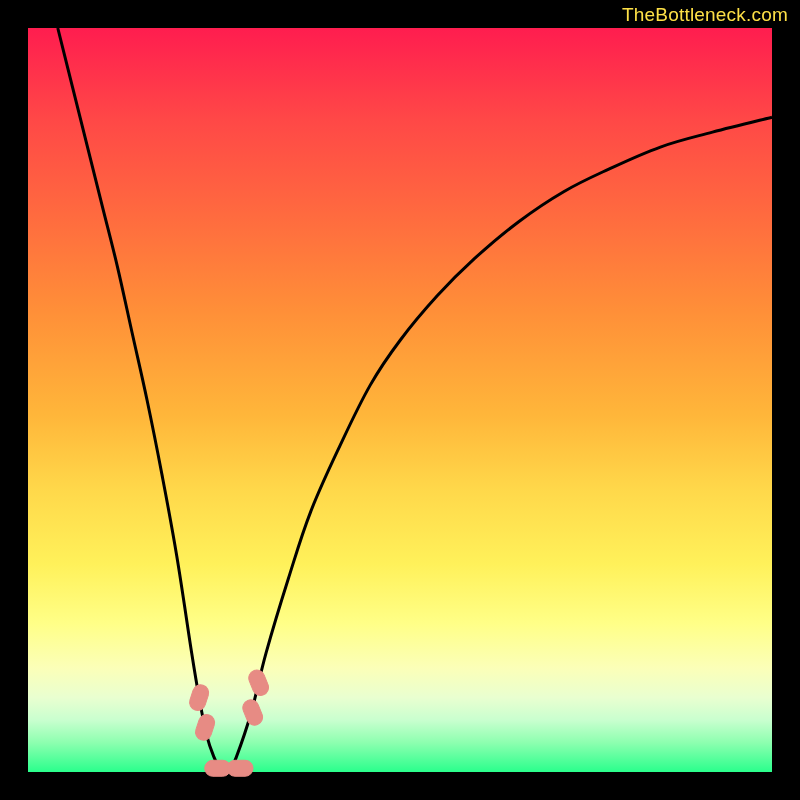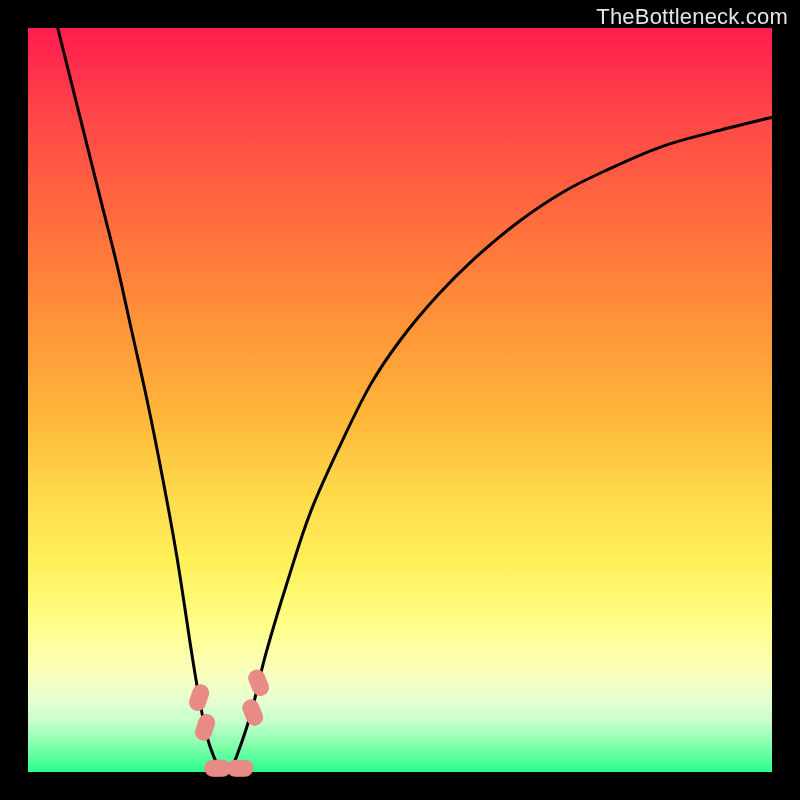--- a/index.html
+++ b/index.html
@@ -37,22 +37,22 @@
       #fbffb8 86%,
       #e9ffd0 90%,
       #c9ffcf 93%,
       #8effb0 96%,
       #2aff8c 100%);
   }
   .watermark {
     position: absolute;
     top: 4px;
     right: 12px;
-    color: #e5e5e5;
-    font-size: 22px;
+    color: #fde047;
+    font-size: 19px;
     letter-spacing: 0.2px;
     user-select: none;
   }
   svg.curves {
     position: absolute;
     left: 0;
     top: 0;
     width: 744px;
     height: 744px;
     overflow: visible;

